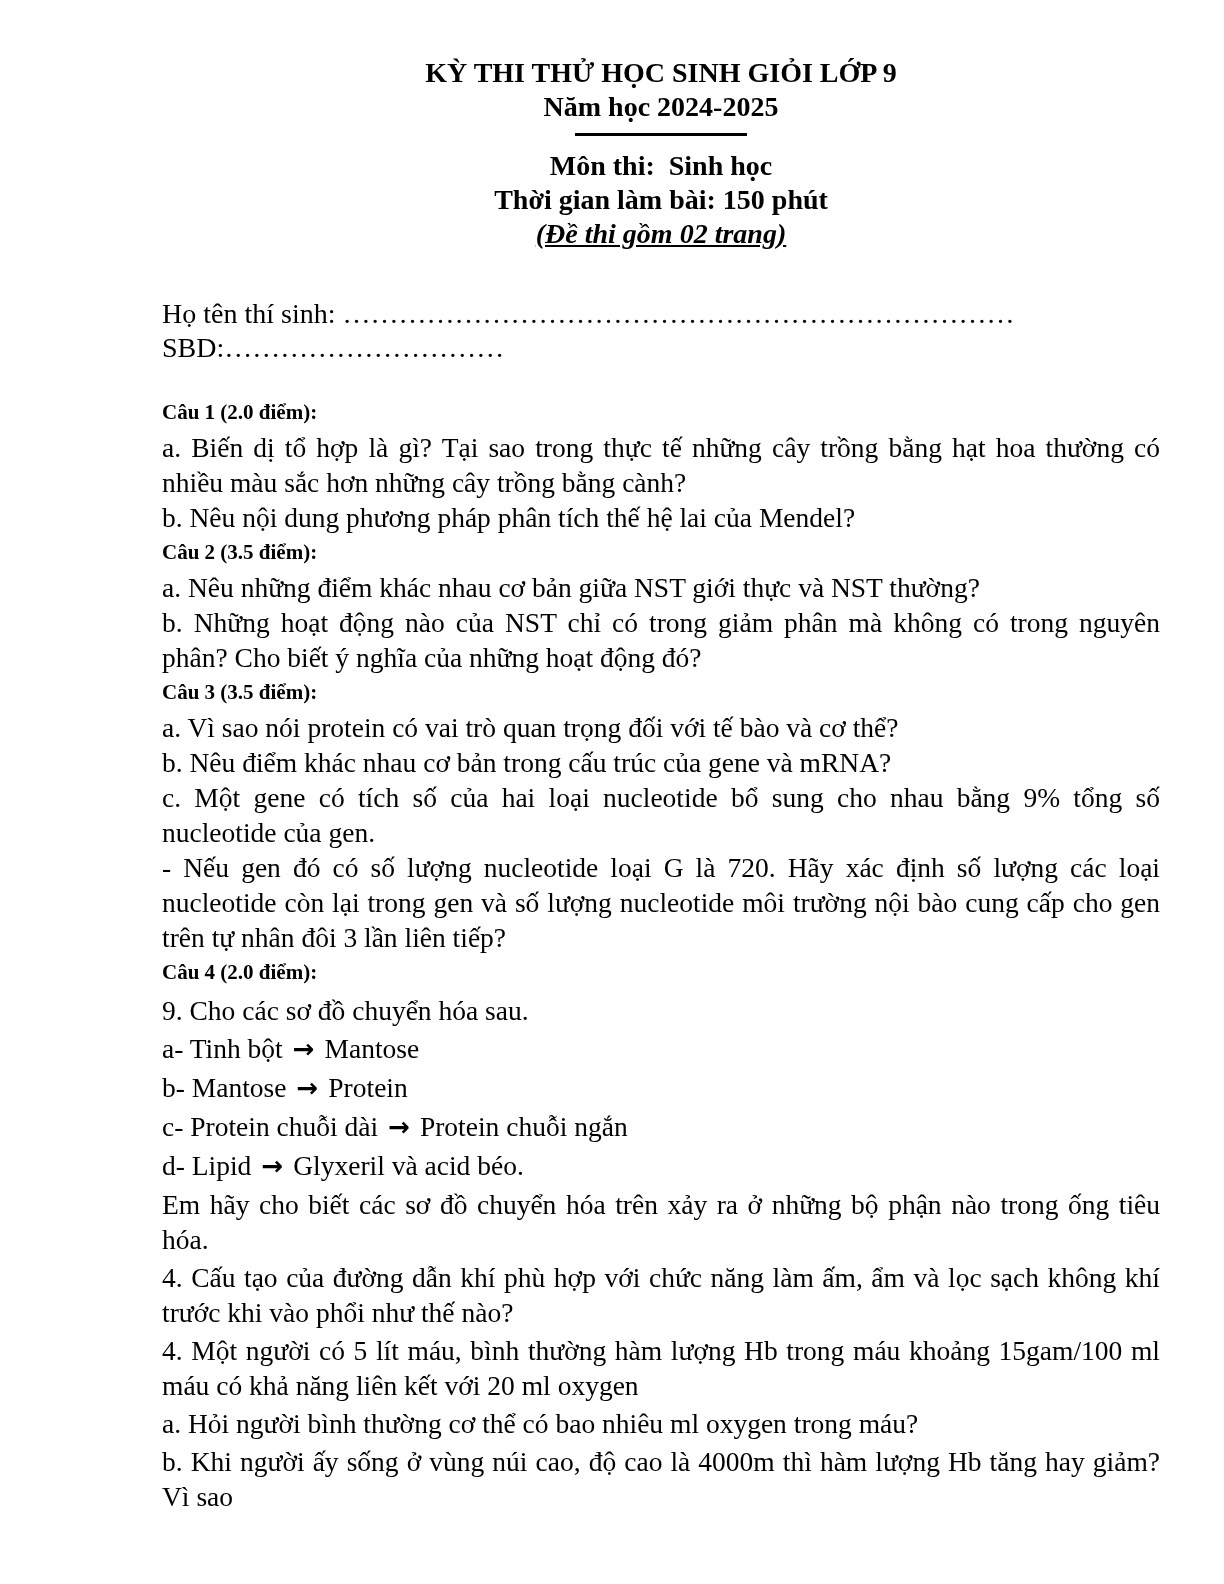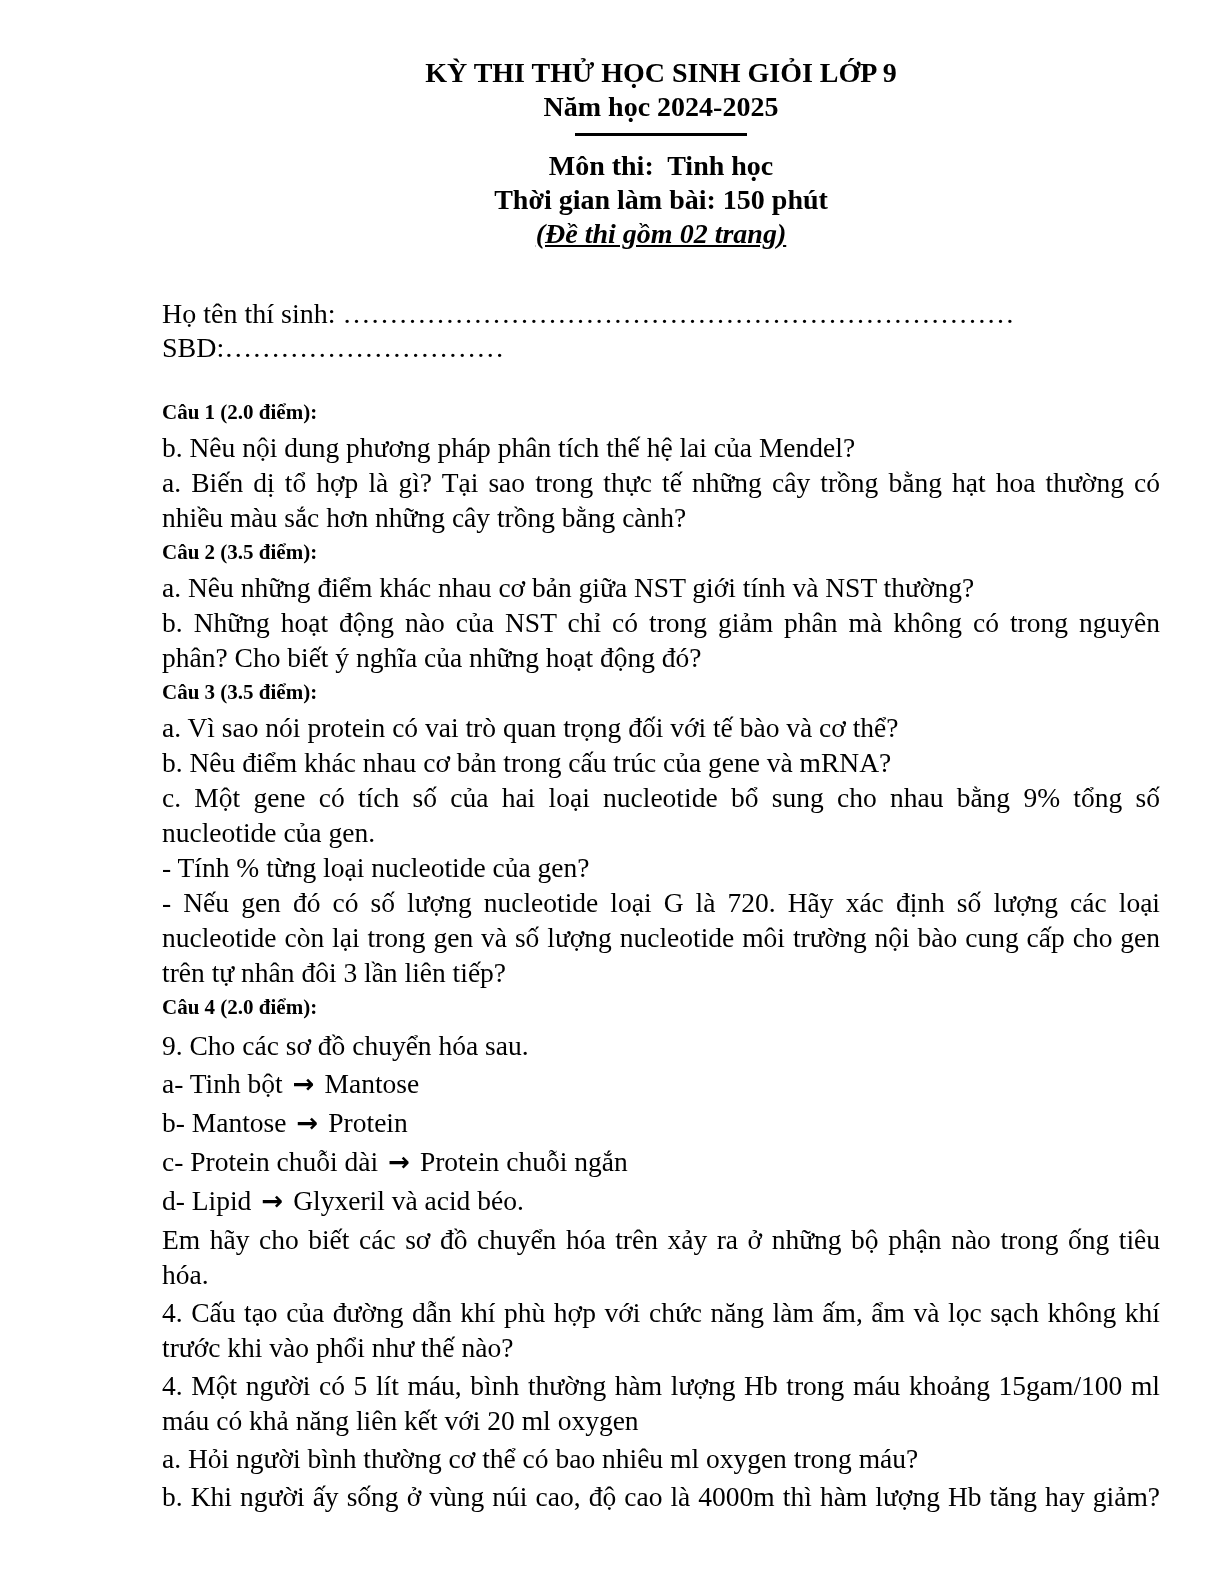--- a/index.html
+++ b/index.html
@@ -58,41 +58,40 @@
 </style>
 </head>
 <body>
 
 <main class="page">
 
   <header>
     <p class="hline">KỲ THI THỬ HỌC SINH GIỎI LỚP 9</p>
     <p class="hline">Năm học 2024-2025</p>
     <div class="divider"></div>
-    <p class="hline subject">Môn thi:  Tinh học</p>
+    <p class="hline subject">Môn thi:  Sinh học</p>
     <p class="hline">Thời gian làm bài: 150 phút</p>
     <p class="hline note">(Đề thi gồm 02 trang)</p>
   </header>
 
   <p class="candidate"><span>Họ tên thí sinh: </span><span>………………………………………………………………</span><span> SBD:</span><span>…………………………</span></p>
 
   <section>
     <p class="q-heading">Câu 1 (2.0 điểm):</p>
+    <p class="q-body">a. Biến dị tổ hợp là gì? Tại sao trong thực tế những cây trồng bằng hạt hoa thường có nhiều màu sắc hơn những cây trồng bằng cành?</p>
     <p class="q-body">b. Nêu nội dung phương pháp phân tích thế hệ lai của Mendel?</p>
-    <p class="q-body">a. Biến dị tổ hợp là gì? Tại sao trong thực tế những cây trồng bằng hạt hoa thường có nhiều màu sắc hơn những cây trồng bằng cành?</p>
 
     <p class="q-heading">Câu 2 (3.5 điểm):</p>
-    <p class="q-body">a. Nêu những điểm khác nhau cơ bản giữa NST giới tính và NST thường?</p>
+    <p class="q-body">a. Nêu những điểm khác nhau cơ bản giữa NST giới thực và NST thường?</p>
     <p class="q-body">b. Những hoạt động nào của NST chỉ có trong giảm phân mà không có trong nguyên phân? Cho biết ý nghĩa của những hoạt động đó?</p>
 
     <p class="q-heading">Câu 3 (3.5 điểm):</p>
     <p class="q-body">a. Vì sao nói protein có vai trò quan trọng đối với tế bào và cơ thể?</p>
     <p class="q-body">b. Nêu điểm khác nhau cơ bản trong cấu trúc của gene và mRNA?</p>
     <p class="q-body">c. Một gene có tích số của hai loại nucleotide bổ sung cho nhau bằng 9% tổng số nucleotide của gen.</p>
-    <p class="q-body">- Tính % từng loại nucleotide của gen?</p>
     <p class="q-body">- Nếu gen đó có số lượng nucleotide loại G là 720. Hãy xác định số lượng các loại nucleotide còn lại trong gen và số lượng nucleotide môi trường nội bào cung cấp cho gen trên tự nhân đôi 3 lần liên tiếp?</p>
 
     <p class="q-heading">Câu 4 (2.0 điểm):</p>
     <p class="q-item">9. Cho các sơ đồ chuyển hóa sau.</p>
 
     <p class="q-item"><span>a- Tinh bột</span><span class="arrow">→</span><span>Mantose</span></p>
     <p class="q-item"><span>b- Mantose</span><span class="arrow">→</span><span>Protein</span></p>
     <p class="q-item"><span>c- Protein chuỗi dài</span><span class="arrow">→</span><span>Protein chuỗi ngắn</span></p>
     <p class="q-item"><span>d- Lipid</span><span class="arrow">→</span><span>Glyxeril và acid béo.</span></p>
 

